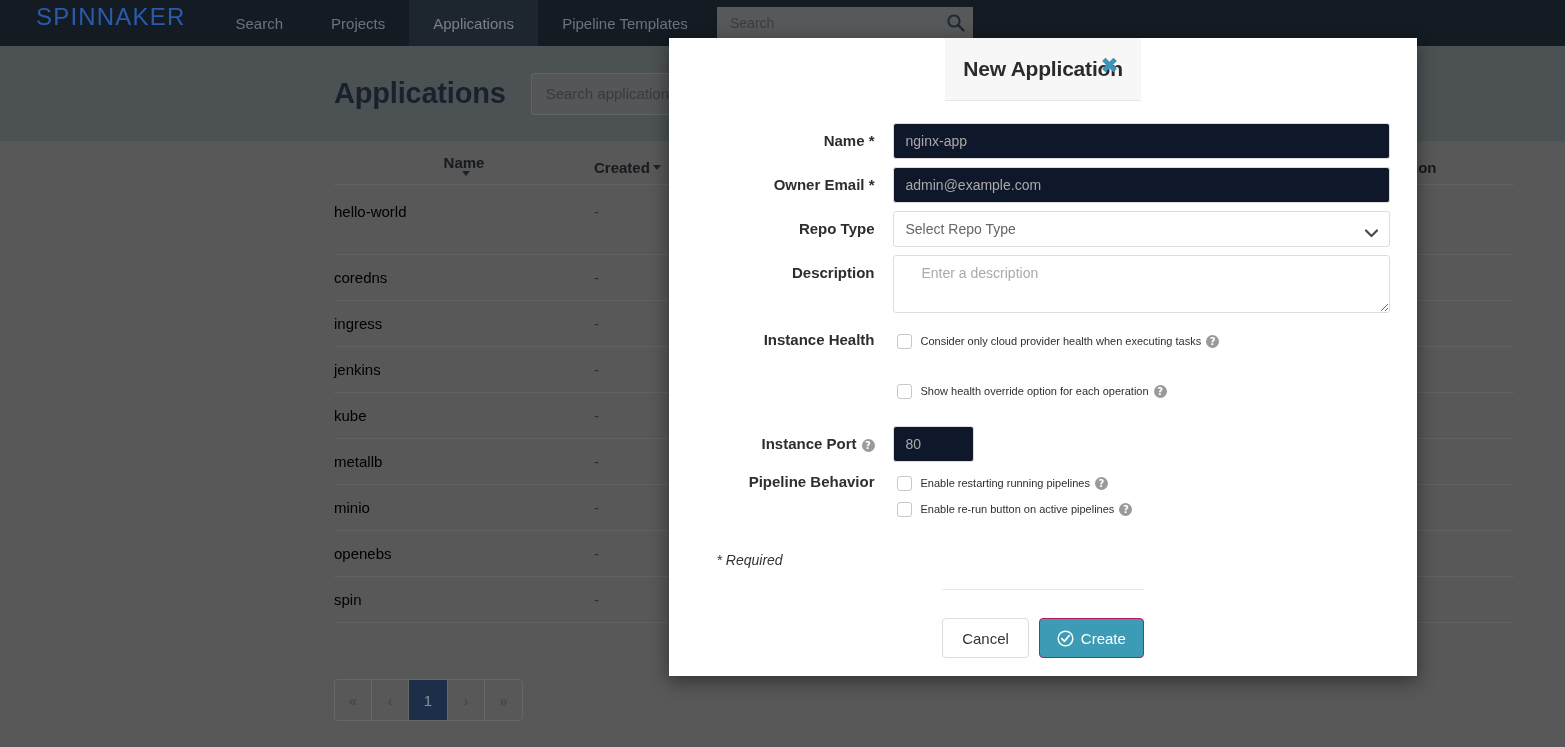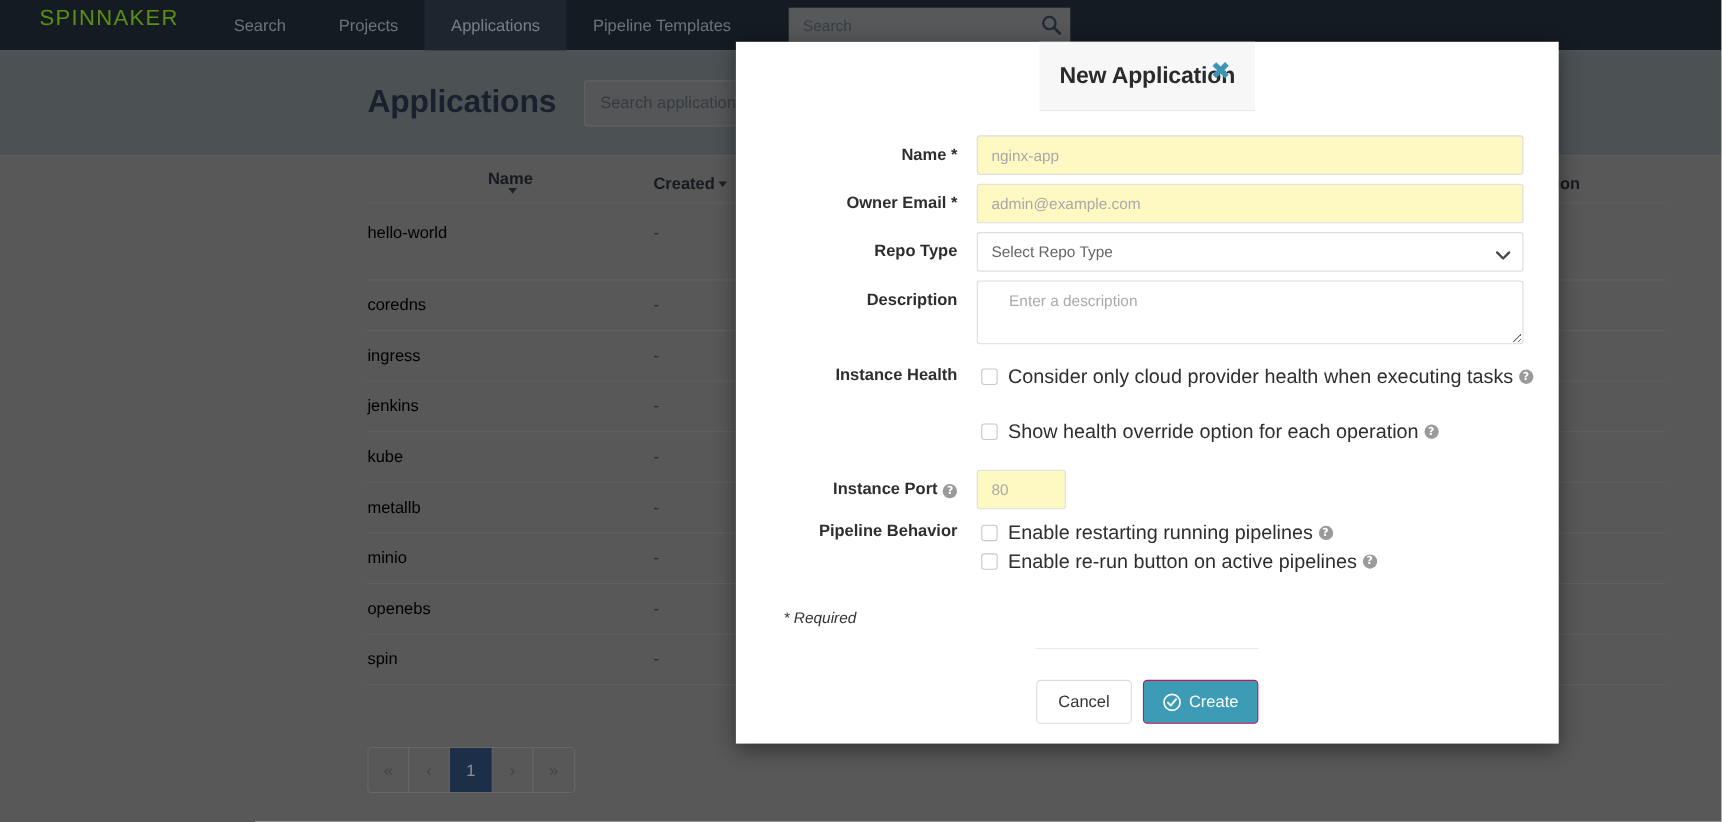--- a/index.html
+++ b/index.html
@@ -17,22 +17,22 @@
   
   .topnav {
     position: absolute; top: 0; left: 0;
     width: 1565px; height: 46px;
     background: #1e2832;
     display: flex; align-items: stretch;
   }
   .brand {
     display: flex; align-items: center;
     padding: 0 26px 12px 36px;
-    color: #84cc16;
-    font-size: 20px;
+    color: #3b82f6;
+    font-size: 24px;
     letter-spacing: 1.2px;
     font-weight: 400;
   }
   .navlink {
     display: flex; align-items: center;
     padding: 0 24px;
     color: #9aa3ad;
     font-size: 15px;
     text-decoration: none;
     white-space: nowrap;
@@ -200,21 +200,21 @@
 
   .inp {
     width: 497px; height: 36px;
     border: 1px solid #dddddd;
     border-radius: 3px;
     padding: 0 12px;
     font-family: "Liberation Sans", sans-serif;
     font-size: 14px;
     color: #777777;
     outline: none;
-    background: #fef9c3;
+    background: #0f172a;
   }
   .inp::placeholder { color: #a9a9a9; }
   .inp.sm { width: 81px; }
   .row-gap { height: 8px; }
 
   .selwrap { position: relative; width: 497px; }
   .sel {
     width: 497px; height: 36px;
     border: 1px solid #dddddd;
     border-radius: 3px;
@@ -245,21 +245,21 @@
   .cb {
     width: 15px; height: 15px;
     border: 1px solid #c8c8c8;
     border-radius: 3px;
     background: #fff;
     margin-right: 9px;
     flex: 0 0 auto;
     appearance: none; -webkit-appearance: none;
     cursor: pointer;
   }
-  .cblabel { font-size: 18px; color: #2e2e2e; }
+  .cblabel { font-size: 11px; color: #2e2e2e; }
 
   .help {
     display: inline-block;
     width: 13px; height: 13px;
     border-radius: 50%;
     background: #9a9a9a;
     color: #ffffff;
     font-size: 10px;
     line-height: 13px;
     text-align: center;

